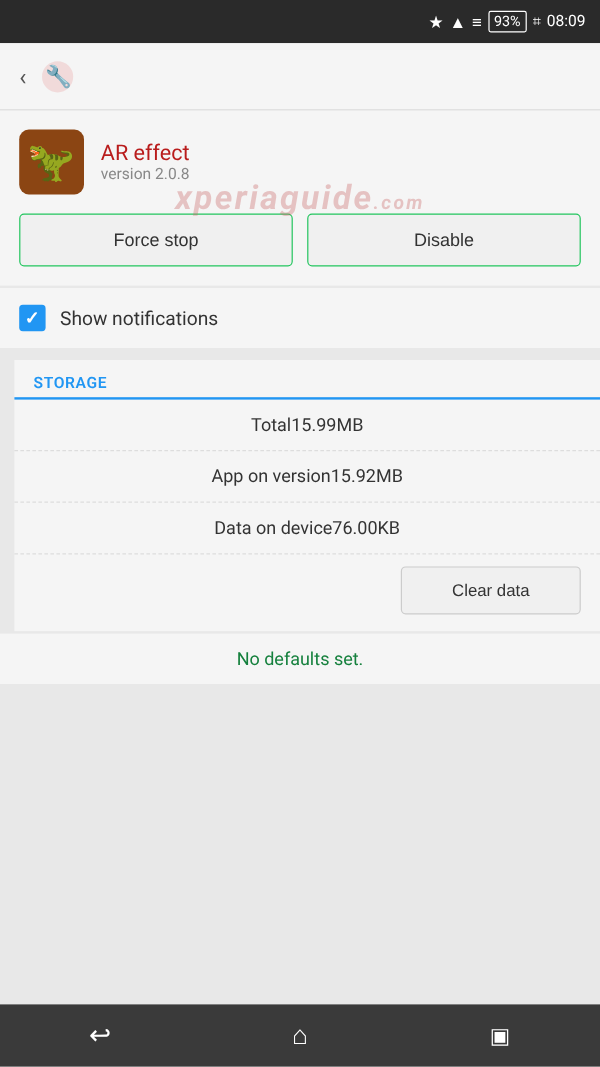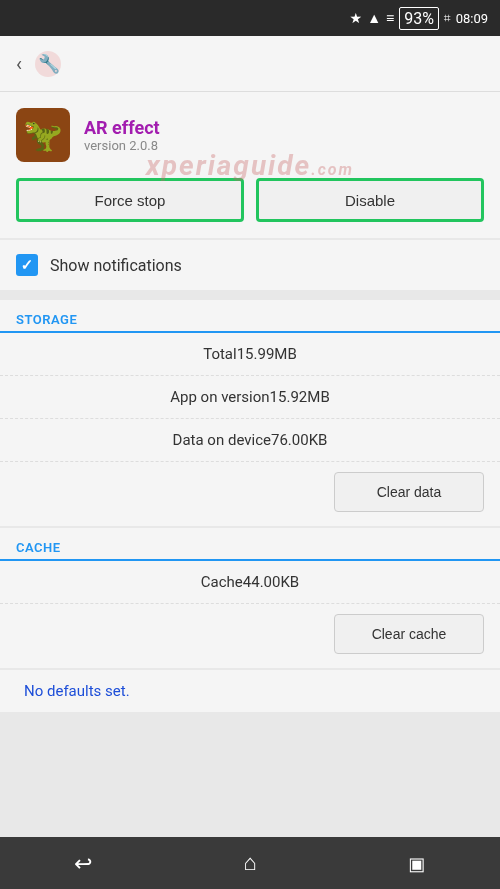--- a/index.html
+++ b/index.html
@@ -84,22 +84,22 @@
       align-items: center;
       justify-content: center;
       position: relative;
     }
     .app-icon-dino {
       font-size: 32px;
     }
     .app-name-block {}
     .app-name {
       font-size: 18px;
-      color: #a21caf;
-      font-weight: 700;
+      color: #b91c1c;
+      font-weight: 400;
     }
     .app-version {
       font-size: 13px;
       color: #888;
     }
     .watermark {
       position: absolute;
       top: 50%;
       left: 50%;
       transform: translate(-50%, -50%);
@@ -113,21 +113,21 @@
     }
 
     .btn-row {
       display: flex;
       gap: 12px;
     }
     .btn {
       flex: 1;
       height: 44px;
       background: #f0f0f0;
-      border: 3px solid #22c55e;
+      border: 1px solid #22c55e;
       border-radius: 4px;
       font-size: 15px;
       color: #333;
       cursor: pointer;
       display: flex;
       align-items: center;
       justify-content: center;
     }
 
     
@@ -156,20 +156,21 @@
     }
     .notification-label {
       font-size: 16px;
       color: #333;
     }
 
     
     .section {
       background: #f5f5f5;
       margin-bottom: 2px;
+      margin-left: 12px;
     }
     .section-header {
       padding: 12px 16px 4px 16px;
       font-size: 13px;
       color: #2196F3;
       font-weight: 600;
       letter-spacing: 0.5px;
       border-bottom: 2px solid #2196F3;
     }
     .section-row {
@@ -210,21 +211,22 @@
       padding: 0 24px;
     }
 
     .launch-section {
       background: #f5f5f5;
       margin-bottom: 2px;
     }
     .launch-defaults {
       padding: 12px 24px;
       font-size: 15px;
-      color: #1d4ed8;
+      color: #15803d;
+      text-align: center;
     }
 
     
     .nav-bar {
       position: absolute;
       bottom: 0;
       left: 0;
       width: 500px;
       height: 52px;
       background: #3a3a3a;
@@ -250,21 +252,21 @@
 
 <div class="status-bar">
   <div class="status-icons">
 
     <span style="color:white;font-size:14px;">★</span>
 
     <span style="color:white;font-size:14px;">▲</span>
 
     <span style="color:white;font-size:14px;">≡</span>
 
-    <span style="color:white;font-size:16px;border:1.5px solid white;border-radius:2px;padding:1px 4px;text-align:center;">93%</span>
+    <span style="color:white;font-size:12px;border:1.5px solid white;border-radius:2px;padding:1px 4px;text-align:center;">93%</span>
 
     <span style="color:white;font-size:12px;">⌗</span>
 
     <span class="status-text">08:09</span>
   </div>
 </div>
 
 <div class="header">
   <span class="header-back">‹</span>
 
@@ -313,30 +315,20 @@
     </div>
     <div class="section-row">
       <span class="row-label">Data on device</span>
       <span class="row-value">76.00KB</span>
     </div>
     <div class="section-btn-row">
       <button class="section-btn">Clear data</button>
     </div>
   </div>
 
-  <div class="section">
-    <div class="section-header">CACHE</div>
-    <div class="section-row">
-      <span class="row-label">Cache</span>
-      <span class="row-value">44.00KB</span>
-    </div>
-    <div class="section-btn-row">
-      <button class="section-btn">Clear cache</button>
-    </div>
-  </div>
 
   <div class="launch-section">
     <div class="launch-defaults">No defaults set.</div>
   </div>
 
 </div>
 
 <div class="nav-bar">
   <div class="nav-btn">
     <span class="nav-icon">↩</span>

